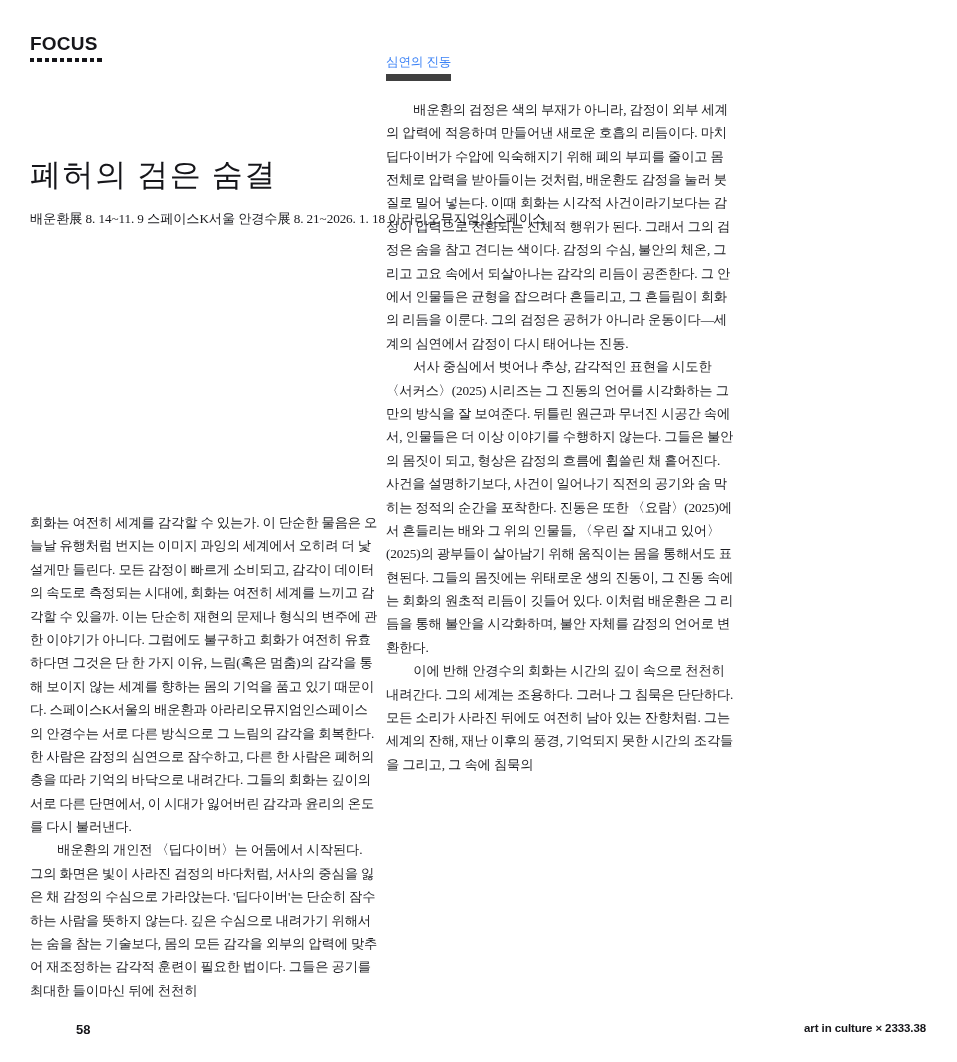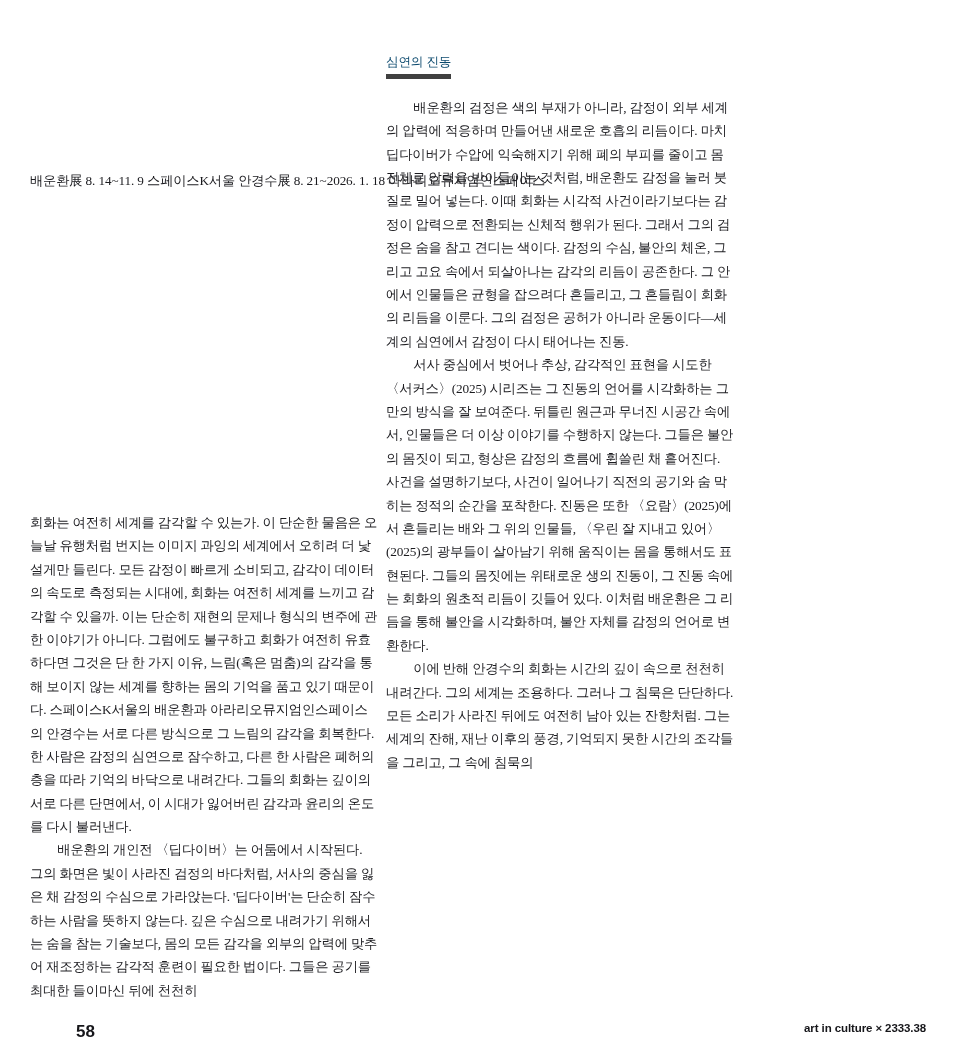--- a/index.html
+++ b/index.html
@@ -102,22 +102,22 @@
   .col p { margin: 0; white-space: pre-line; }
   .col p.indent { text-indent: 2.05em; }
 
   .subhead {
     display: inline-block;
     font-family: "Liberation Sans", "DejaVu Sans", sans-serif;
     font-size: 12.6px;
     font-weight: 400;
     line-height: 1.5;
     letter-spacing: -0.2px;
-    color: #0c4a6e;
-    border-bottom: 5px solid #404040;
+    color: #3b82f6;
+    border-bottom: 7px solid #404040;
     padding-bottom: 2px;
     margin: 20px 0 17px 0;
   }
 
   
   .caption {
     position: absolute;
     left: 742px;
     top: 514px;
     width: 108px;
@@ -128,21 +128,21 @@
     color: #1f1f23;
     white-space: pre-line;
   }
 
   
   .footer-page-number {
     position: absolute;
     left: 31px;
     top: 1022px;
     font-family: "Liberation Sans", "DejaVu Sans", sans-serif;
-    font-size: 17px;
+    font-size: 13px;
     font-weight: 700;
     color: #16161a;
     padding-left: 45px;
   }
   .footer-imprint {
     position: absolute;
     right: 31px;
     top: 1022px;
     font-family: "Liberation Sans", "DejaVu Sans", sans-serif;
     font-size: 11.5px;
@@ -150,22 +150,38 @@
     letter-spacing: -0.1px;
     color: #16161a;
     white-space: nowrap;
   }
 </style>
 </head>
 <body>
 
 <div class="page">
 
+  <div class="masthead">
+    <div class="focus-word">FOCUS</div>
+    <div class="focus-dots">
+        <i></i>
+        <i></i>
+        <i></i>
+        <i></i>
+        <i></i>
+        <i></i>
+        <i></i>
+        <i></i>
+        <i></i>
+        <i></i>
+      </div>
+  </div>
 
   <div class="headline-block">
+    <h1 class="headline">폐허의 검은 숨결</h1>
     <div class="exhibit-lines">배운환展 8. 14~11. 9 스페이스K서울
 안경수展 8. 21~2026. 1. 18 아라리오뮤지엄인스페이스</div>
   </div>
 
   <div class="col col-left">
     <p>회화는 여전히 세계를 감각할 수 있는가. 이 단순한 물음은 오늘날 유행처럼 번지는 이미지 과잉의 세계에서 오히려 더 낯설게만 들린다. 모든 감정이 빠르게 소비되고, 감각이 데이터의 속도로 측정되는 시대에, 회화는 여전히 세계를 느끼고 감각할 수 있을까. 이는 단순히 재현의 문제나 형식의 변주에 관한 이야기가 아니다. 그럼에도 불구하고 회화가 여전히 유효하다면 그것은 단 한 가지 이유, 느림(혹은 멈춤)의 감각을 통해 보이지 않는 세계를 향하는 몸의 기억을 품고 있기 때문이다. 스페이스K서울의 배운환과 아라리오뮤지엄인스페이스의 안경수는 서로 다른 방식으로 그 느림의 감각을 회복한다. 한 사람은 감정의 심연으로 잠수하고, 다른 한 사람은 폐허의 층을 따라 기억의 바닥으로 내려간다. 그들의 회화는 깊이의 서로 다른 단면에서, 이 시대가 잃어버린 감각과 윤리의 온도를 다시 불러낸다.</p>
     <p class="indent">배운환의 개인전 〈딥다이버〉는 어둠에서 시작된다. 그의 화면은 빛이 사라진 검정의 바다처럼, 서사의 중심을 잃은 채 감정의 수심으로 가라앉는다. '딥다이버'는 단순히 잠수하는 사람을 뜻하지 않는다. 깊은 수심으로 내려가기 위해서는 숨을 참는 기술보다, 몸의 모든 감각을 외부의 압력에 맞추어 재조정하는 감각적 훈련이 필요한 법이다. 그들은 공기를 최대한 들이마신 뒤에 천천히</p>
   </div>
 
   <div class="col col-right">

